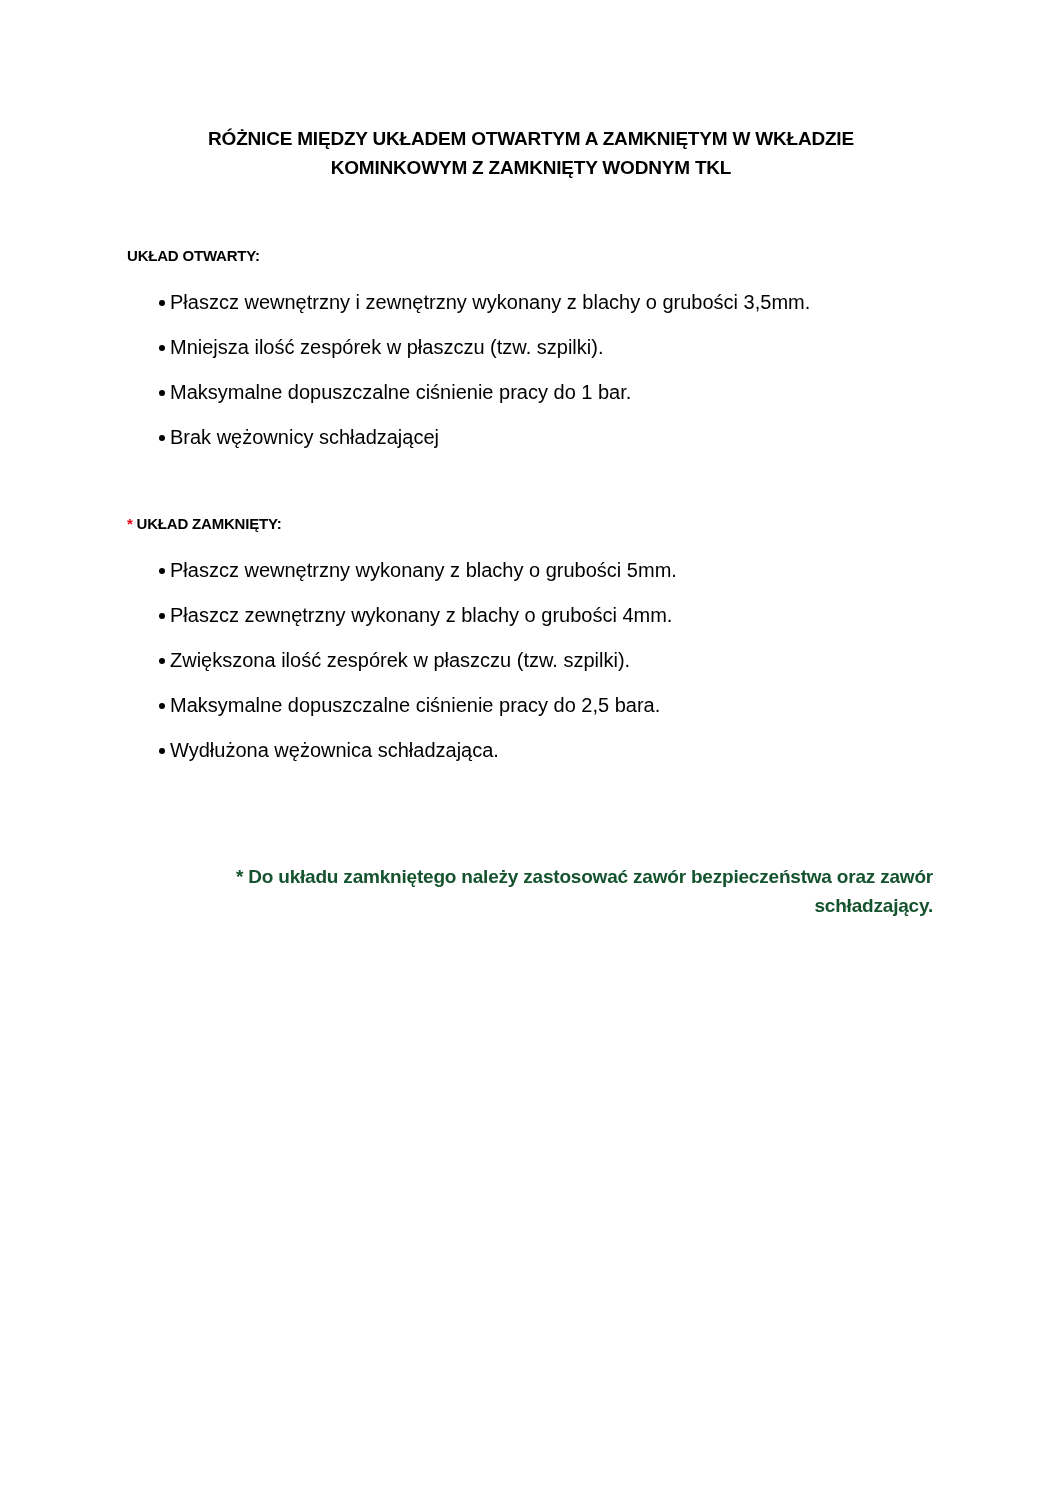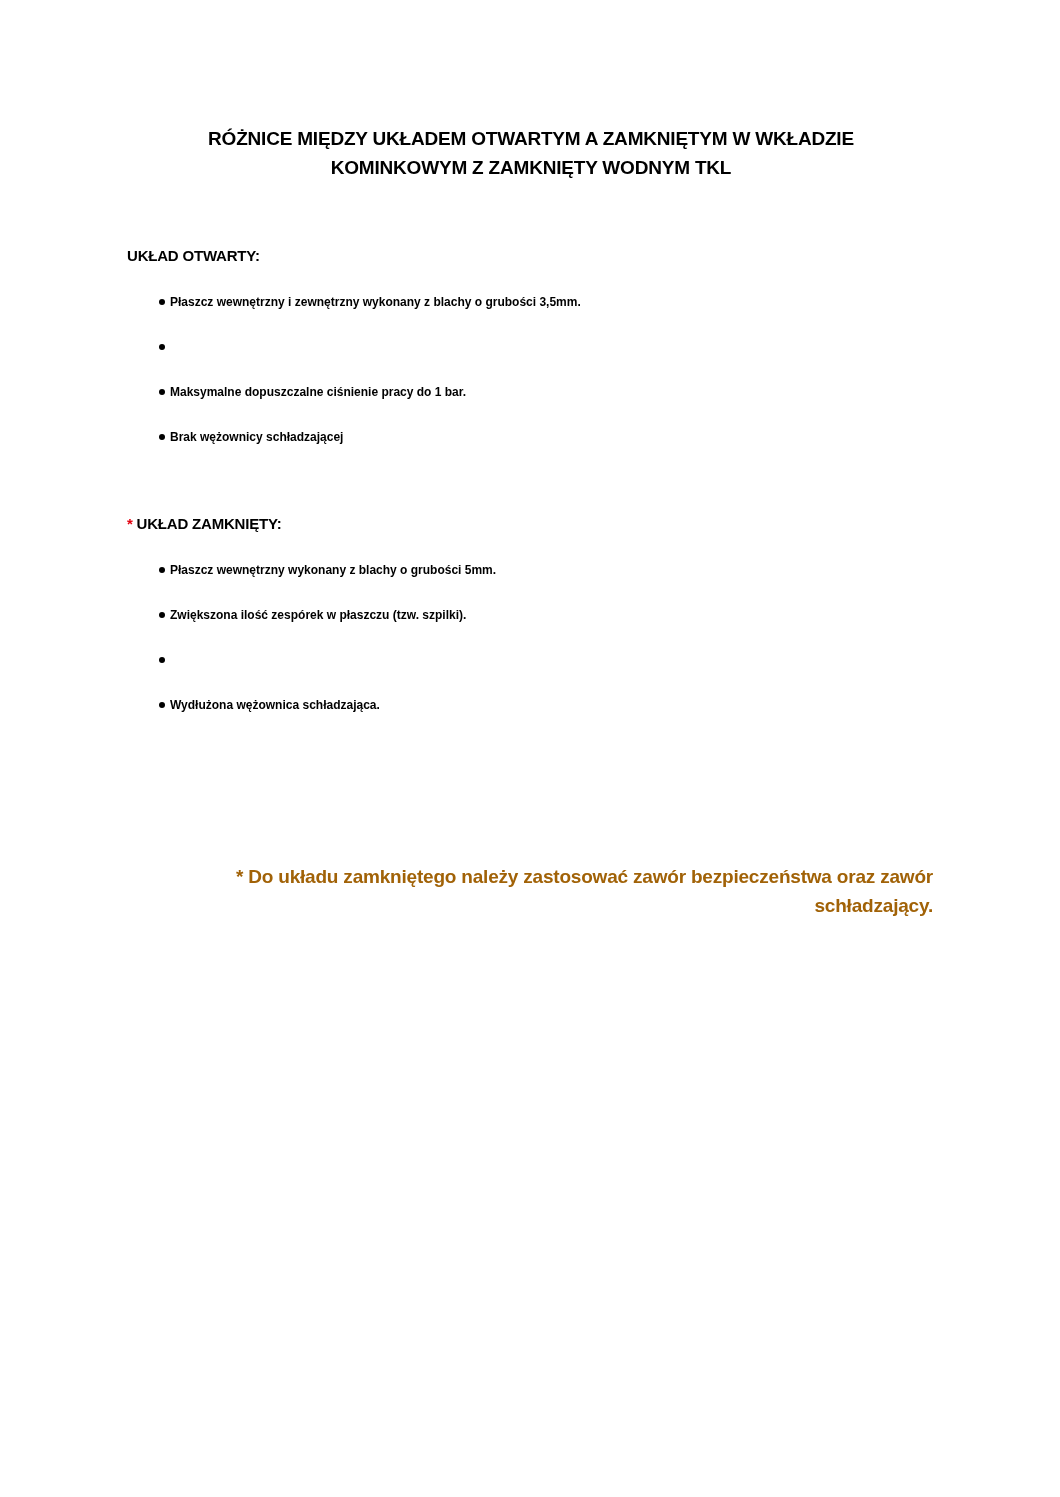--- a/index.html
+++ b/index.html
@@ -40,46 +40,45 @@
     .h-open { top: 244px; }
     .h-closed { top: 512px; }
     .bullet-list {
       position: absolute;
       left: 159px;
       margin: 0;
       padding: 0;
       list-style: none;
     }
     .bullet-item {
-      font-size: 12px;
+      font-size: 20px;
       line-height: 24px;
       height: 45px;
       white-space: nowrap;
-      font-weight: bold;
     }
     .bullet-dot {
       display: inline-block;
       width: 6px;
       height: 6px;
       background: #000;
       border-radius: 50%;
       margin-right: 5px;
       vertical-align: middle;
       position: relative;
       top: -1px;
     }
     .list-open { top: 290px; }
     .list-closed { top: 558px; }
     .footnote {
       position: absolute;
       top: 862px;
       left: 120px;
       width: 813px;
       text-align: right;
-      color: #a16207;
+      color: #14532d;
       font-weight: bold;
       font-size: 19px;
       line-height: 29px;
       letter-spacing: -0.2px;
     }
   </style>
 </head>
 <body>
 
 <div class="page">
@@ -88,34 +87,35 @@
     <div>RÓŻNICE MIĘDZY UKŁADEM OTWARTYM A ZAMKNIĘTYM W WKŁADZIE</div>
     <div>KOMINKOWYM Z ZAMKNIĘTY WODNYM TKL</div>
   </div>
 
   <div class="section-heading h-open">
     <span>UKŁAD OTWARTY:</span>
   </div>
 
   <ul class="bullet-list list-open">
     <li class="bullet-item"><span class="bullet-dot"></span><span>Płaszcz wewnętrzny i zewnętrzny wykonany z blachy o grubości 3,5mm.</span></li>
-    <li class="bullet-item"><span class="bullet-dot"></span></li>
+    <li class="bullet-item"><span class="bullet-dot"></span><span>Mniejsza ilość zespórek w płaszczu (tzw. szpilki).</span></li>
     <li class="bullet-item"><span class="bullet-dot"></span><span>Maksymalne dopuszczalne ciśnienie pracy do 1 bar.</span></li>
     <li class="bullet-item"><span class="bullet-dot"></span><span>Brak wężownicy schładzającej</span></li>
   </ul>
 
   <div class="section-heading h-closed">
     <span class="asterisk">*</span>
     <span>UKŁAD ZAMKNIĘTY:</span>
   </div>
 
   <ul class="bullet-list list-closed">
     <li class="bullet-item"><span class="bullet-dot"></span><span>Płaszcz wewnętrzny wykonany z blachy o grubości 5mm.</span></li>
+    <li class="bullet-item"><span class="bullet-dot"></span><span>Płaszcz zewnętrzny wykonany z blachy o grubości 4mm.</span></li>
     <li class="bullet-item"><span class="bullet-dot"></span><span>Zwiększona ilość zespórek w płaszczu (tzw. szpilki).</span></li>
-    <li class="bullet-item"><span class="bullet-dot"></span></li>
+    <li class="bullet-item"><span class="bullet-dot"></span><span>Maksymalne dopuszczalne ciśnienie pracy do 2,5 bara.</span></li>
     <li class="bullet-item"><span class="bullet-dot"></span><span>Wydłużona wężownica schładzająca.</span></li>
   </ul>
 
   <div class="footnote">
     <div>* Do układu zamkniętego należy zastosować zawór bezpieczeństwa oraz zawór</div>
     <div>schładzający.</div>
   </div>
 
 </div>
 

